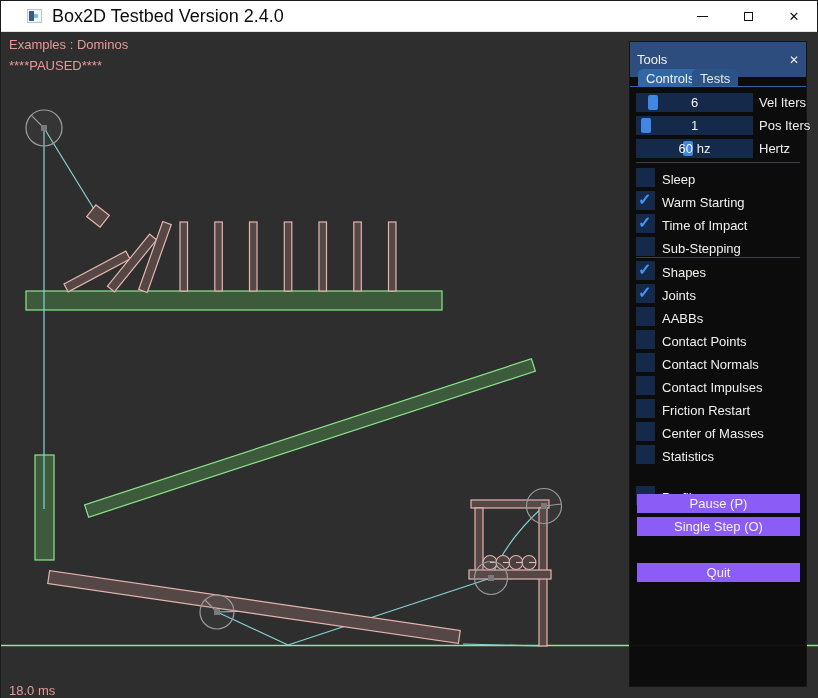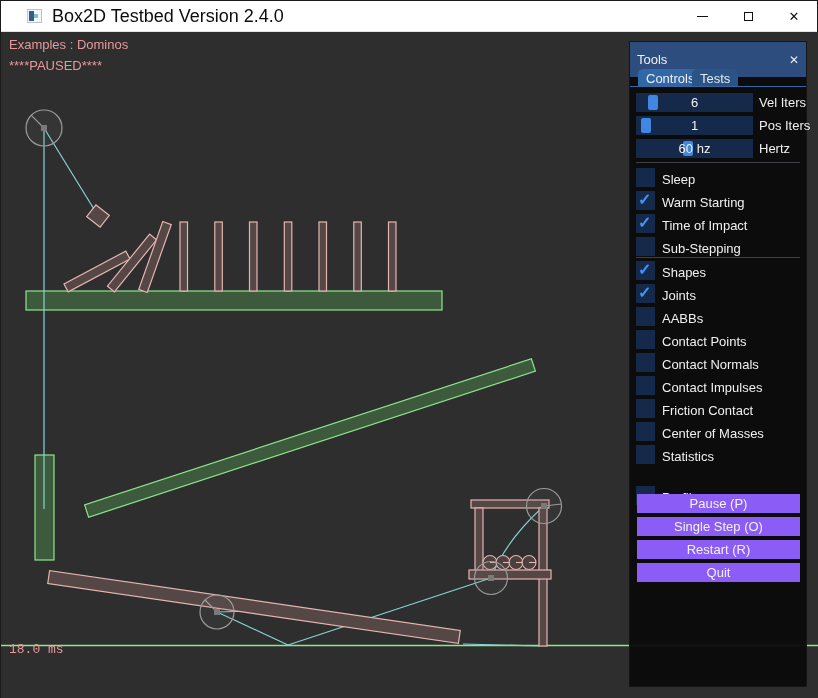--- a/index.html
+++ b/index.html
@@ -19,21 +19,21 @@
   .glyph-min { width:11px; height:1px; background:#111; }
   .glyph-max { width:9px; height:9px; border:1px solid #111; }
   .glyph-close { font-size:13px; line-height:1; }
 
   
   .canvas { position:absolute; left:0; top:31px; width:818px; height:667px; background:#2e2e2e; }
   .scene-svg { position:absolute; left:0; top:0; }
   .hud { position:absolute; font-size:13px; color:#e59a9a; white-space:pre; }
   .hud-examples { left:8px; top:5px; }
   .hud-paused   { left:8px; top:26px; }
-  .hud-ms       { left:8px; top:610px;font-family:Liberation Mono, monospace; }
+  .hud-ms       { left:8px; top:651px; }
 
   
   .tools { position:absolute; left:628px; top:9px; width:178px; height:646px;
            background:rgba(11,11,11,0.96); border:1px solid #151515; font-size:13px; color:#f0f0f0; }
   .tools-title { position:absolute; left:0; top:0; width:100%; height:35px; background:#2c4d7e;
                  display:flex; align-items:center; padding:0 7px; }
   .tools-close { margin-left:auto; font-size:12px; color:#eaeaea; line-height:1; }
   .tab { position:absolute; top:27px; height:18px; padding:2px 8px 0 8px; border-radius:5px 5px 0 0; }
   .tab-active { background:#3166a7; }
   .tab-idle { background:#2a5387; color:#e8e8e8; }
@@ -232,34 +232,33 @@
       <div class="cb-row" style="top:311px;">
         <div class="cb-box"></div>
         <span class="cb-label">Contact Normals</span>
       </div>
       <div class="cb-row" style="top:334px;">
         <div class="cb-box"></div>
         <span class="cb-label">Contact Impulses</span>
       </div>
       <div class="cb-row" style="top:357px;">
         <div class="cb-box"></div>
-        <span class="cb-label">Friction Contact</span>
+        <span class="cb-label">Friction Restart</span>
       </div>
       <div class="cb-row" style="top:380px;">
         <div class="cb-box"></div>
         <span class="cb-label">Center of Masses</span>
       </div>
       <div class="cb-row" style="top:403px;">
         <div class="cb-box"></div>
         <span class="cb-label">Statistics</span>
       </div>
       <div class="cb-row" style="top:444px;">
         <div class="cb-box"></div>
         <span class="cb-label">Profile</span>
       </div>
 
       <div class="pbtn" style="top:452px;">Pause (P)</div>
       <div class="pbtn" style="top:475px;">Single Step (O)</div>
-      <div class="pbtn" style="top:498px;">Restart (R)</div>
       <div class="pbtn" style="top:521px;">Quit</div>
     </div>
   </div>
 </div>
 
 </body></html>

